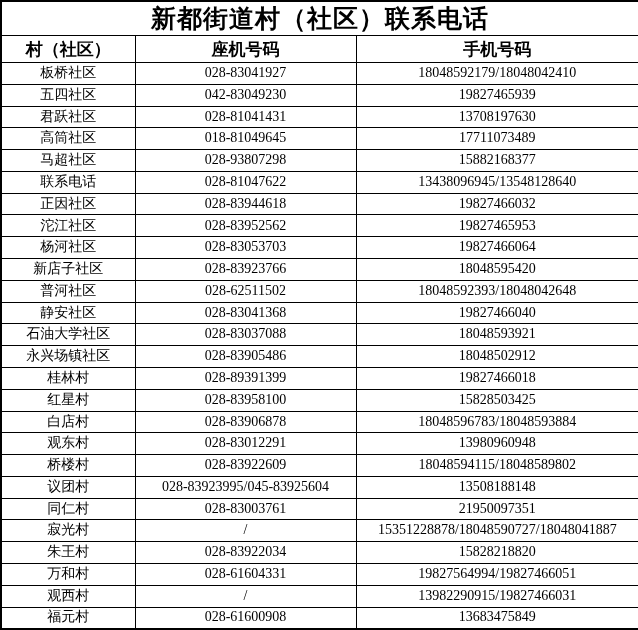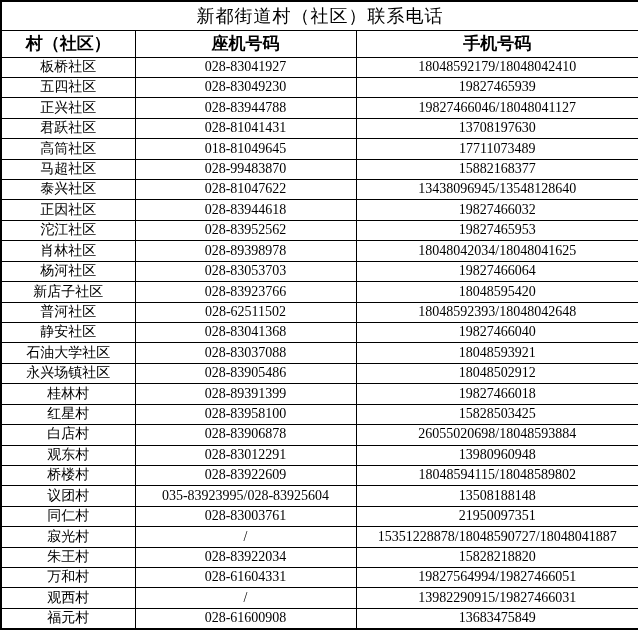--- a/index.html
+++ b/index.html
@@ -28,22 +28,22 @@
     vertical-align: middle;
     padding: 0 2px;
     overflow: hidden;
     white-space: nowrap;
   }
   col.c-village  { width: 134px; }
   col.c-landline { width: 221px; }
   col.c-mobile   { width: 283px; }
   tr.title-row td {
     height: 29px;
-    font-size: 18px;
-    font-weight: normal;
+    font-size: 25px;
+    font-weight: bold;
     letter-spacing: 1px;
   }
   tr.header-row th {
     height: 27px;
     font-size: 17px;
     font-weight: bold;
   }
   tbody tr td {
     font-size: 14px;
     line-height: 1.05;
@@ -71,64 +71,54 @@
       </tr>
     </thead>
     <tbody>
         <tr>
           <td>板桥社区</td>
           <td>028-83041927</td>
           <td>18048592179/18048042410</td>
         </tr>
         <tr>
           <td>五四社区</td>
-          <td>028-83049230</td>
+          <td>042-83049230</td>
           <td>19827465939</td>
-        </tr>
-        <tr>
-          <td>正兴社区</td>
-          <td>028-83944788</td>
-          <td>19827466046/18048041127</td>
         </tr>
         <tr>
           <td>君跃社区</td>
           <td>028-81041431</td>
           <td>13708197630</td>
         </tr>
         <tr>
           <td>高筒社区</td>
           <td>018-81049645</td>
           <td>17711073489</td>
         </tr>
         <tr>
           <td>马超社区</td>
-          <td>028-99483870</td>
+          <td>028-93807298</td>
           <td>15882168377</td>
         </tr>
         <tr>
-          <td>泰兴社区</td>
+          <td>联系电话</td>
           <td>028-81047622</td>
           <td>13438096945/13548128640</td>
         </tr>
         <tr>
           <td>正因社区</td>
           <td>028-83944618</td>
           <td>19827466032</td>
         </tr>
         <tr>
           <td>沱江社区</td>
           <td>028-83952562</td>
           <td>19827465953</td>
         </tr>
         <tr>
-          <td>肖林社区</td>
-          <td>028-89398978</td>
-          <td>18048042034/18048041625</td>
-        </tr>
-        <tr>
           <td>杨河社区</td>
           <td>028-83053703</td>
           <td>19827466064</td>
         </tr>
         <tr>
           <td>新店子社区</td>
           <td>028-83923766</td>
           <td>18048595420</td>
         </tr>
         <tr>
@@ -157,35 +147,35 @@
           <td>19827466018</td>
         </tr>
         <tr>
           <td>红星村</td>
           <td>028-83958100</td>
           <td>15828503425</td>
         </tr>
         <tr>
           <td>白店村</td>
           <td>028-83906878</td>
-          <td>26055020698/18048593884</td>
+          <td>18048596783/18048593884</td>
         </tr>
         <tr>
           <td>观东村</td>
           <td>028-83012291</td>
           <td>13980960948</td>
         </tr>
         <tr>
           <td>桥楼村</td>
           <td>028-83922609</td>
           <td>18048594115/18048589802</td>
         </tr>
         <tr>
           <td>议团村</td>
-          <td>035-83923995/028-83925604</td>
+          <td>028-83923995/045-83925604</td>
           <td>13508188148</td>
         </tr>
         <tr>
           <td>同仁村</td>
           <td>028-83003761</td>
           <td>21950097351</td>
         </tr>
         <tr>
           <td>寂光村</td>
           <td>/</td>

